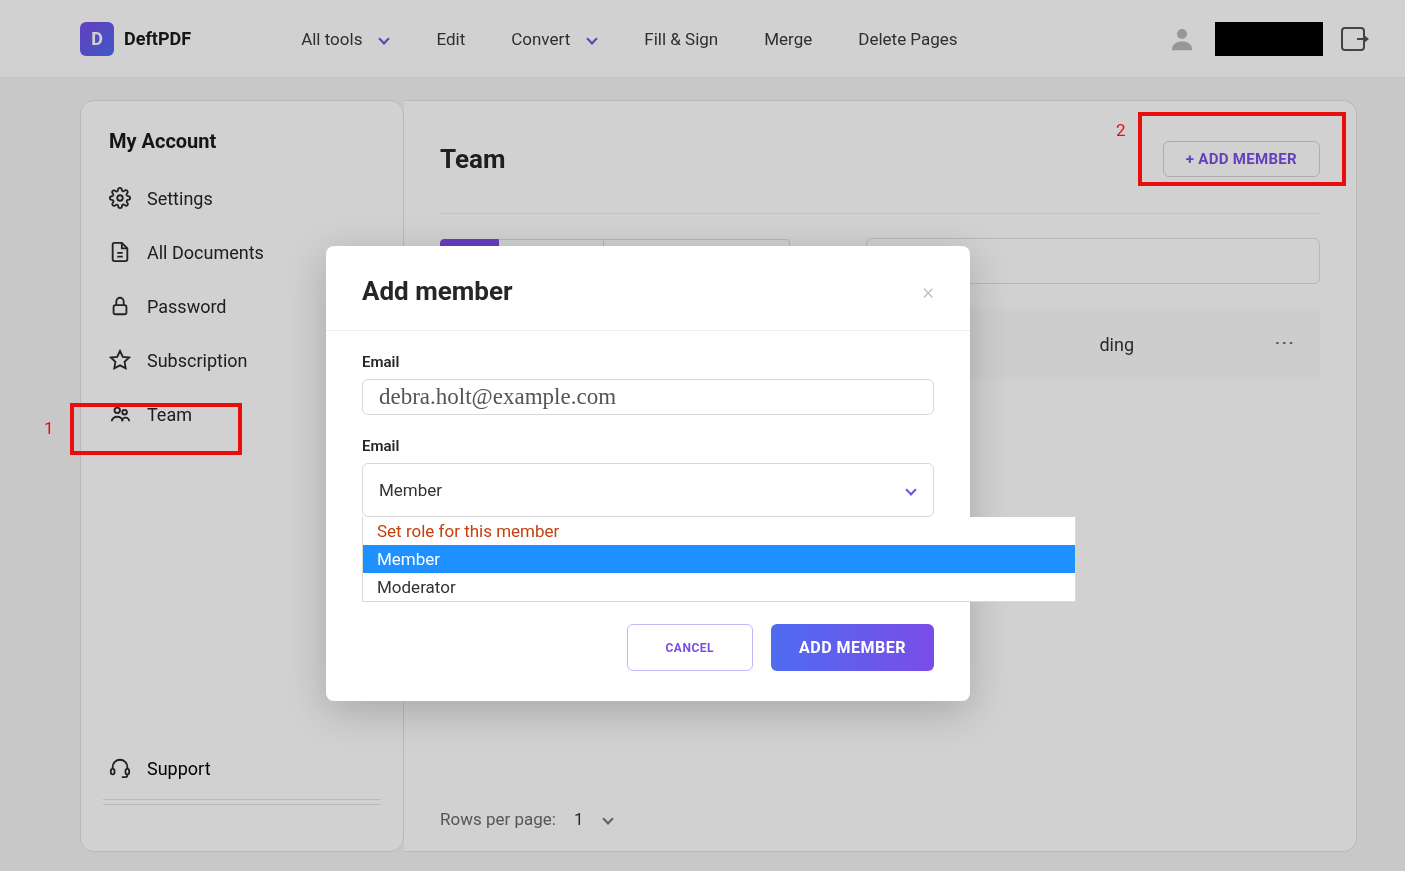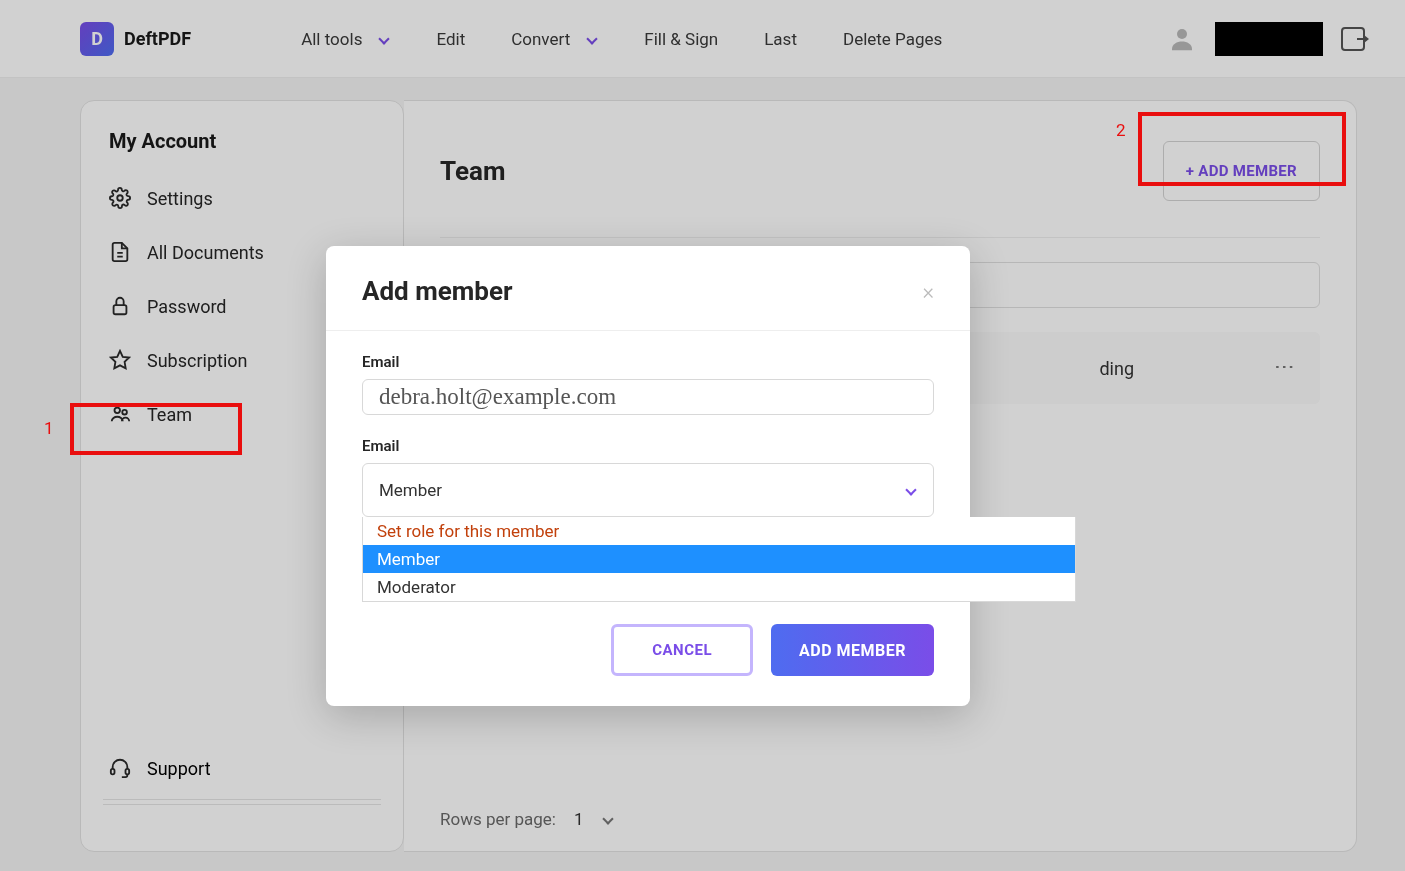--- a/index.html
+++ b/index.html
@@ -31,21 +31,21 @@
   .side-item{ display:flex; align-items:center; gap:16px; padding:16px 28px; font-size:18px; color:#262626; cursor:pointer;}
   .side-item svg, .side-item .ic {width:22px; height:22px; color:#2a2a2a; flex-shrink:0;}
   .side-sep{height:300px;}
   .side-footer .side-item{color:#555;}
   .side-footer .side-item.dim{color:#000000;}
   .hr{border:none;border-top:1px solid #e4e4e4; margin:4px 22px;}
   
   .main{ flex:1; border:1px solid #e2e2e2; border-left:none; border-top-right-radius:14px; border-bottom-right-radius:14px; background:#fff; padding:40px 36px 24px; height:752px; position:relative;}
   .main-head{display:flex; align-items:center; justify-content:space-between; margin-bottom:36px;}
   .main-title{font-size:26px; font-weight:700; color:#262626;}
-  .add-btn{border:1px solid #d4d4d4; background:#fff; color:#7a4de8; font-weight:700; font-size:15px; padding:20px 22px; border-radius:6px; cursor:pointer; letter-spacing:0.3px;}
+  .add-btn{border:1px solid #d4d4d4; background:#fff; color:#7a4de8; font-weight:700; font-size:15px; padding:8px 22px; border-radius:6px; cursor:pointer; letter-spacing:0.3px;}
   .filters-row{display:flex; align-items:center; gap:0; border-top:1px solid #eee; padding-top:24px;}
   .tab{padding:12px 20px; border:1px solid #e0e0e0; background:#fff; font-size:15px; color:#444; cursor:pointer;}
   .tab.active{background:#7a4de8;color:#fff;border-color:#7a4de8;border-radius:4px 0 0 4px;}
   .tab:nth-child(2){border-left:none;}
   .tab:nth-child(3){border-left:none; border-radius:0 4px 4px 0;}
   .search-wrap{margin-left:auto; display:flex; align-items:center; gap:12px; border:1px solid #e0e0e0; border-radius:6px; padding:12px 18px; width:454px;}
   .search-wrap svg{width:20px;height:20px;color:#888;}
   .search-wrap input{border:none; outline:none; font-size:17px; color:#444; flex:1;}
   .member-row{ margin-top:24px; background:#fafafa; border-radius:6px; padding:24px; display:flex; align-items:center; justify-content:space-between;}
   .member-row .dots{font-size:20px; color:#777; cursor:pointer; letter-spacing:2px; transform:rotate(90deg);}
@@ -66,21 +66,21 @@
   .modal-body{ padding:22px 36px 0;}
   .fld-label{font-size:15px; font-weight:600; color:#262626; margin-bottom:8px;}
   .fld-input{width:100%; border:1px solid #d8d8d8; border-radius:6px; padding:4px 16px; font-size:23px; color:#555; outline:none;font-family:Liberation Serif, serif;}
   .role-block{margin-top:22px;}
   .select-box{width:100%; border:1px solid #d8d8d8; border-radius:6px; padding:16px 16px; font-size:17px; color:#333; display:flex; justify-content:space-between; align-items:center; cursor:pointer;}
   .dropdown{width:714px; margin-top:0; border:1px solid #d8d8d8; border-top:none; background:#fff;}
   .dd-opt{padding:4px 14px; font-size:17px; color:#333; cursor:pointer;}
   .dd-opt.placeholder{color:#c2410c;}
   .dd-opt.highlight{background:#1e90ff; color:#fff;}
   .modal-foot{padding:22px 36px 30px; display:flex; justify-content:flex-end; gap:18px;}
-  .btn-cancel{border:3px solid #c4b5fd; background:#fff; color:#7a4de8; font-weight:700; padding:14px 38px; border-radius:6px; cursor:pointer; font-size:15px; letter-spacing:0.5px;}
+  .btn-cancel{border:1px solid #c4b5fd; background:#fff; color:#7a4de8; font-weight:700; padding:14px 38px; border-radius:6px; cursor:pointer; font-size:12px; letter-spacing:0.5px;}
   .btn-add{border:none; background:linear-gradient(90deg,#4e6cf0,#7a4de8); color:#fff; font-weight:700; padding:14px 28px; border-radius:6px; cursor:pointer; font-size:16px; letter-spacing:0.5px;}
 </style>
 </head>
 <body>
 
 <div class="header">
   <div class="logo-block">
     <div class="logo-icon">D</div>
     <div class="logo-text">DeftPDF</div>
   </div>
@@ -88,21 +88,21 @@
     <div class="nav-item">
       <span>All tools</span>
       <span class="chev"></span>
     </div>
     <div class="nav-item">Edit</div>
     <div class="nav-item">
       <span>Convert</span>
       <span class="chev"></span>
     </div>
     <div class="nav-item">Fill &amp; Sign</div>
-    <div class="nav-item">Last</div>
+    <div class="nav-item">Merge</div>
     <div class="nav-item">Delete Pages</div>
   </div>
   <div class="header-right">
     <svg class="avatar-ic" viewBox="0 0 24 24" fill="currentColor">
         <circle cx="12" cy="8" r="4"></circle>
         <path d="M4 20c0-4 4-6 8-6s8 2 8 6v1H4z"></path>
       </svg>
     <div class="blackbox"></div>
     <div class="logout-ic"></div>
   </div>

